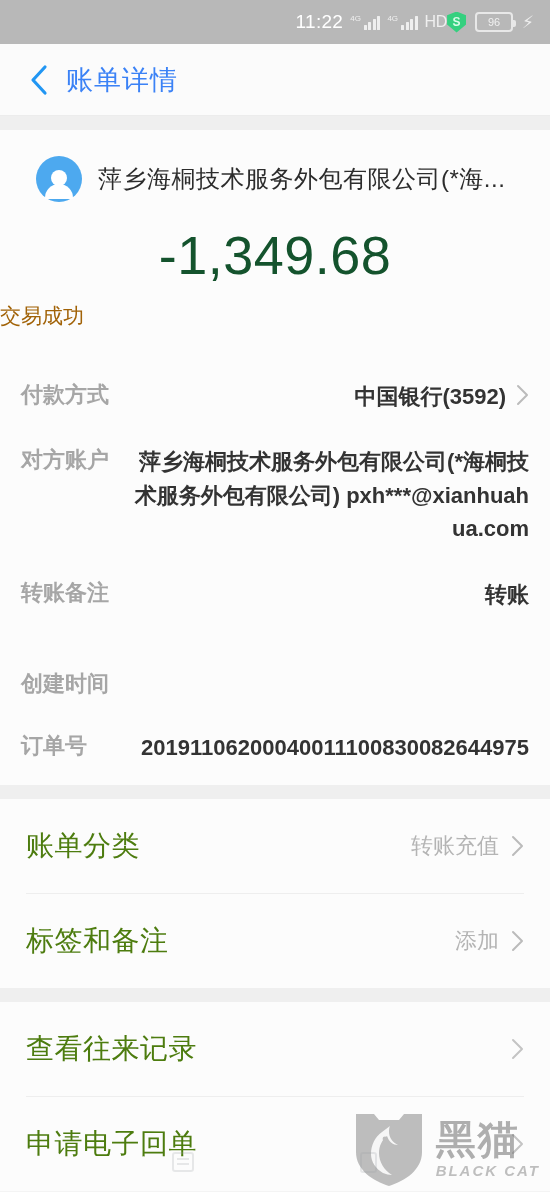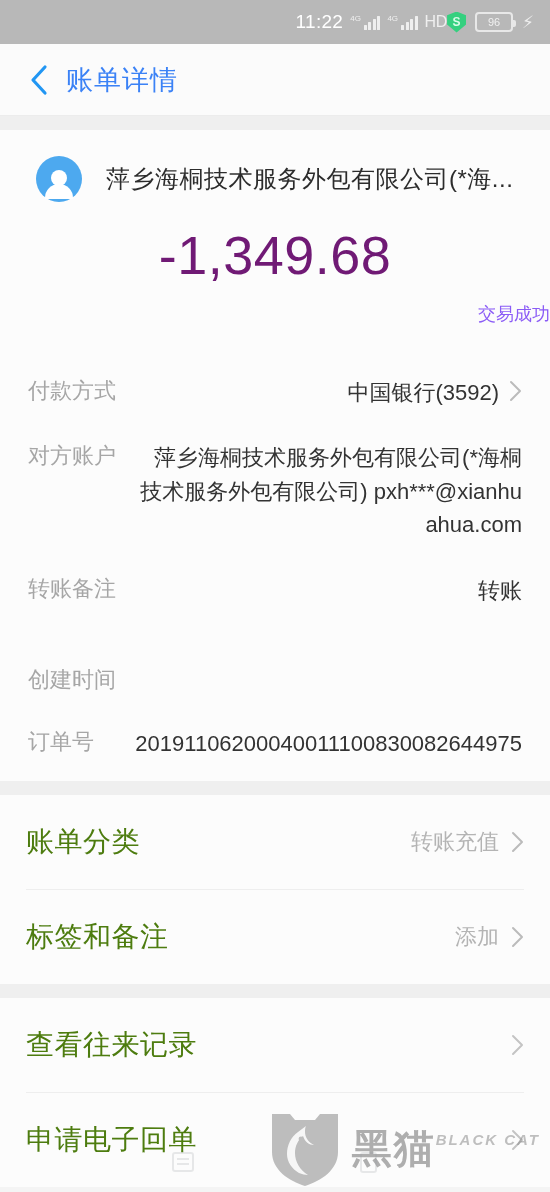--- a/index.html
+++ b/index.html
@@ -60,30 +60,30 @@
     width:46px;height:46px;border-radius:50%;background:#4da9ef;flex:0 0 46px;
     display:flex;align-items:flex-end;justify-content:center;overflow:hidden;
   }
   .avatar .head{ width:16px;height:16px;border-radius:50%;background:#fff;
     position:relative;top:-16px;}
   .avatar .body{ width:28px;height:15px;border-radius:14px 14px 0 0;background:#fff;
     position:absolute;margin-bottom:3px;}
   .avatar-wrap{position:relative;width:46px;height:46px;display:flex;
     align-items:center;justify-content:center;}
   .merchant-name{
-    font-size:24px;color:#2c2c2c;margin-left:24px;white-space:nowrap;
+    font-size:24px;color:#2c2c2c;margin-left:16px;white-space:nowrap;
     overflow:hidden;letter-spacing:.5px;
   }
   .amount{
-    text-align:center;font-size:54px;color:#701a75;font-weight:500;
+    text-align:center;font-size:54px;color:#14532d;font-weight:500;
     padding-top:22px;letter-spacing:.5px;
   }
-  .status-text{ text-align:right;font-size:18px;color:#8b5cf6;padding:16px 0 34px; }
-
-  .rows{ padding:0 28px 4px; }
+  .status-text{ text-align:left;font-size:21px;color:#a16207;padding:16px 0 34px; }
+
+  .rows{ padding:0 21px 4px;font-weight:bold; }
   .row{ display:flex;align-items:flex-start;padding:16px 0; }
   .row .label{ font-size:22px;color:#a6a6a6;flex:0 0 auto;white-space:nowrap; }
   .row .val{
     flex:1;text-align:right;font-size:22px;color:#333;margin-left:18px;
     line-height:1.52;word-break:break-all;
   }
   .chev{
     flex:0 0 auto;margin-left:10px;display:flex;align-items:center;
     height:30px;
   }
@@ -99,21 +99,21 @@
   .lrow .right{ display:flex;align-items:center;gap:12px; }
   .lrow .lval{ font-size:22px;color:#b4b4b4; }
   .divider{ height:1px;background:#eeeeee;margin:0 26px; }
 
   
   .wm{
     position:absolute;right:10px;bottom:4px;display:flex;align-items:center;
     gap:10px;opacity:.55;
   }
   .wm-logo{ width:74px;height:80px; }
-  .wm-txt{ display:flex;flex-direction:row;line-height:1; }
+  .wm-txt{ display:flex;flex-direction:column;line-height:1; }
   .wm-cn{ font-size:40px;color:#6f6f6f;font-weight:bold;letter-spacing:2px; }
   .wm-en{ font-size:15px;color:#8d8d8d;font-weight:bold;letter-spacing:2px;
           margin-top:4px;font-style:italic; }
 
   
   .navbar{
     position:absolute;left:0;bottom:0;width:100%;height:60px;
     display:flex;align-items:center;justify-content:space-around;
     padding:0 90px;
   }

